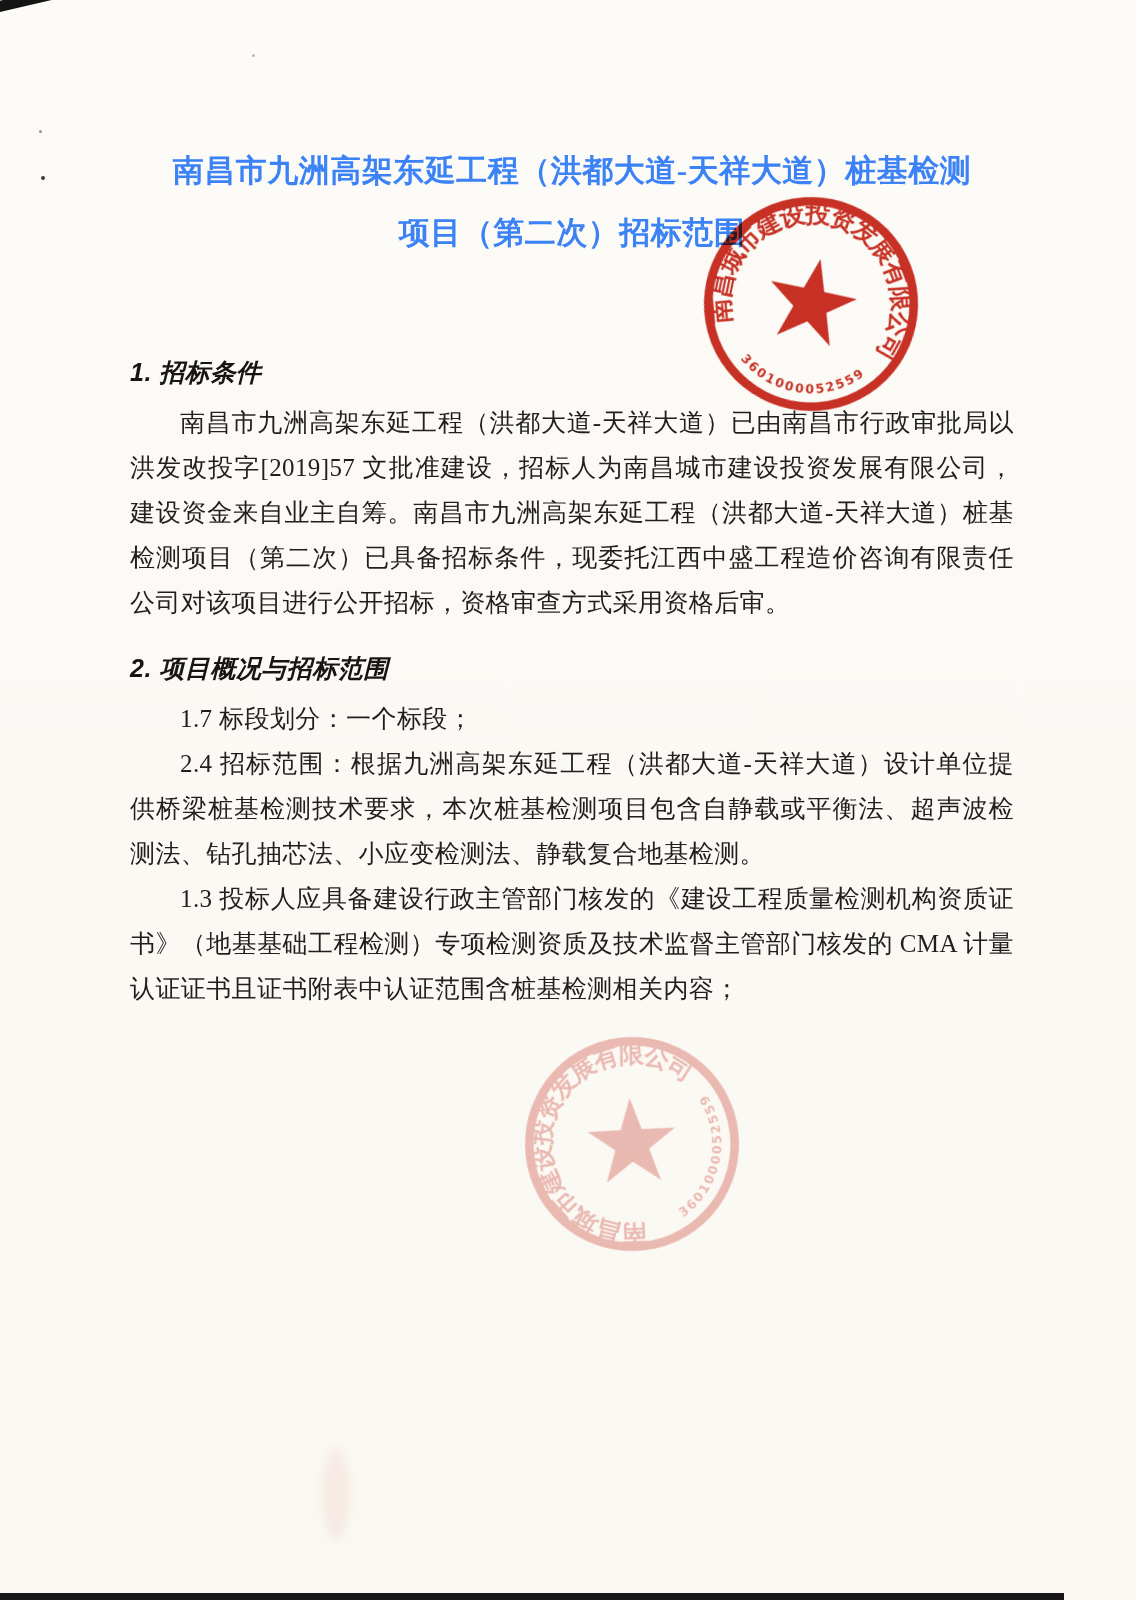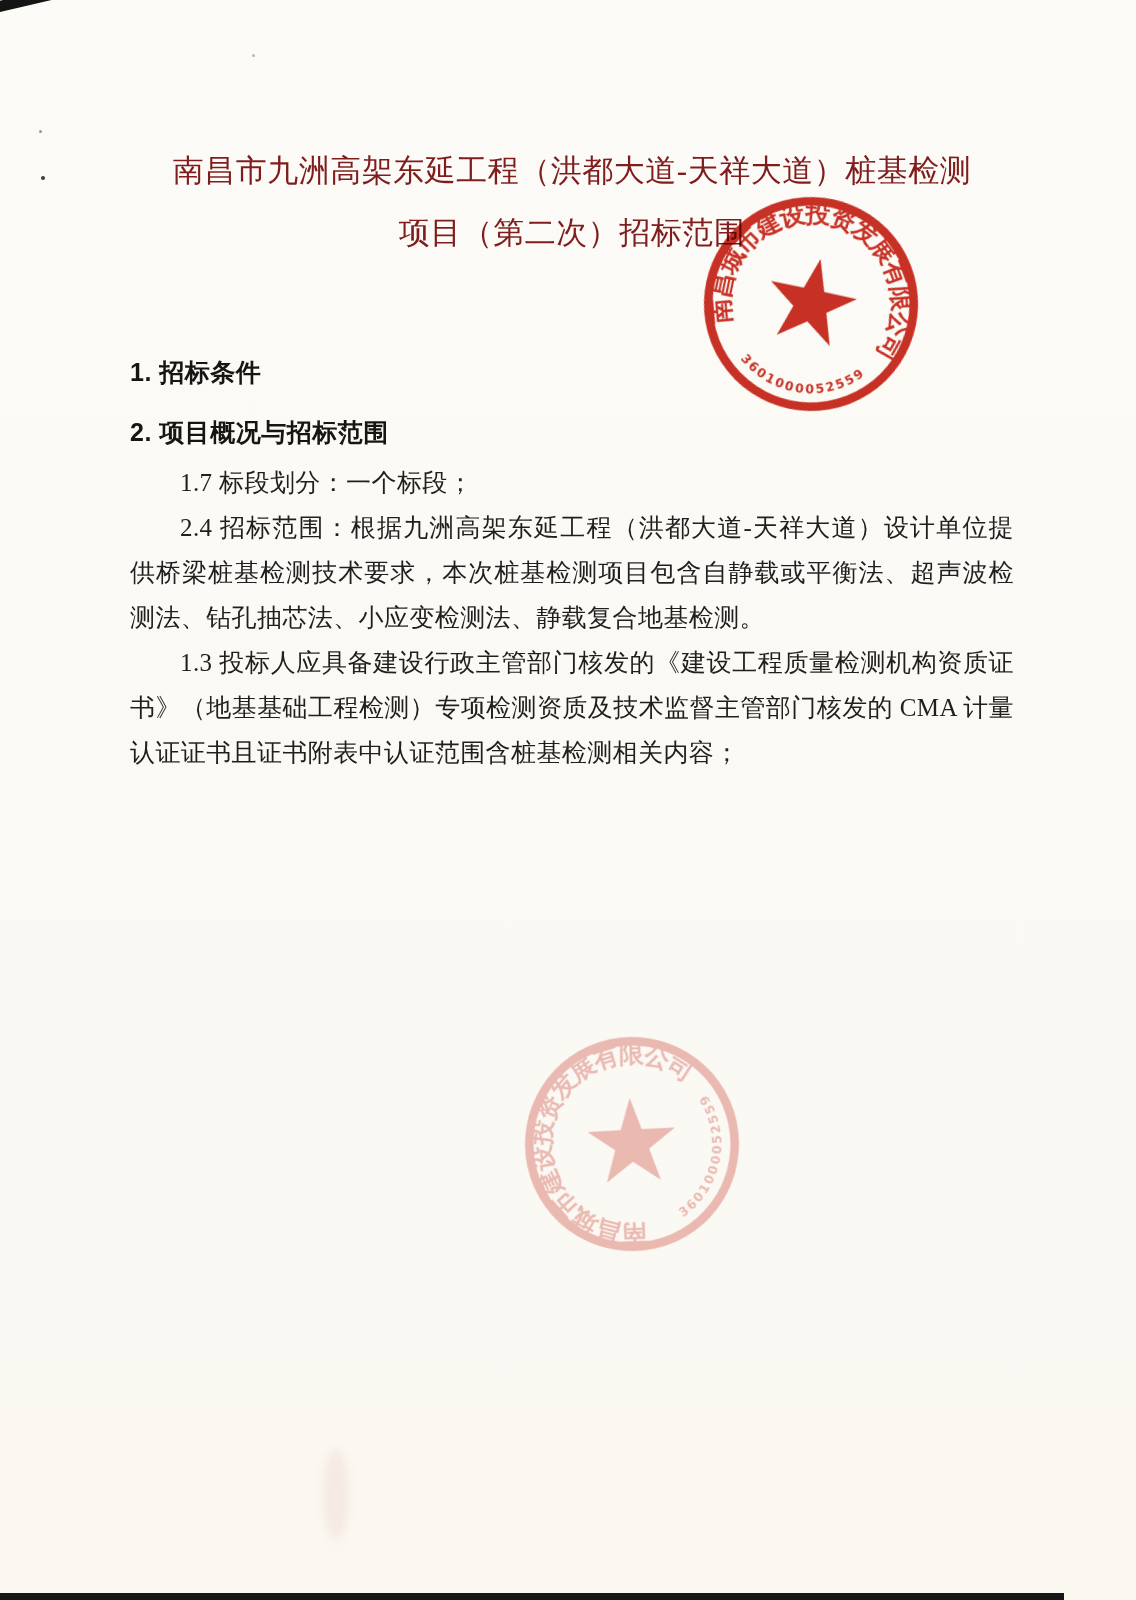--- a/index.html
+++ b/index.html
@@ -6,27 +6,27 @@
   html, body { width:1136px; height:1600px; }
   body {
     position:relative;
     background:linear-gradient(180deg,#fcfbf7 0%, #fbf9f4 55%, #faf8f1 100%);
     font-family:"Liberation Serif","DejaVu Serif",serif;
     color:#1d1c1a;
     overflow:hidden;
   }
   .doc { position:absolute; left:130px; top:140px; width:884px; }
   .title {
-    text-align:center; font-size:31px; font-weight:normal;
-    line-height:62px; letter-spacing:0.5px; color:#7f1d1d;
+    text-align:center; font-size:31px; font-weight:bold;
+    line-height:62px; letter-spacing:0.5px; color:#3b82f6;
   }
   .sec-heading {
     font-family:"Liberation Sans","DejaVu Sans",sans-serif;
     font-weight:700; font-size:25px; color:#161514;
-    margin-top:27px; margin-bottom:11px; letter-spacing:0.5px;
+    margin-top:27px; margin-bottom:11px; letter-spacing:0.5px;font-style:italic;
   }
   .sec-heading.first { margin-top:92px; }
   .para {
     font-size:25px; line-height:45px; text-align:justify;
     text-indent:2em; letter-spacing:0.4px; color:#201f1d;
   }
   
   .stamp { position:absolute; width:240px; height:240px; mix-blend-mode:multiply; pointer-events:none; }
   .stamp svg { width:100%; height:100%; filter:blur(0.4px); }
   .stamp-main { left:691px; top:184px; transform:rotate(12deg); opacity:0.95; }
@@ -66,20 +66,21 @@
 <div class="smudge"></div>
 <div class="bottom-edge"></div>
 
 <div class="doc">
   <div class="title">
     <div>南昌市九洲高架东延工程（洪都大道-天祥大道）桩基检测</div>
     <div>项目（第二次）招标范围</div>
   </div>
 
   <div class="sec-heading first">1. 招标条件</div>
+  <p class="para">南昌市九洲高架东延工程（洪都大道-天祥大道）已由南昌市行政审批局以洪发改投字[2019]57 文批准建设，招标人为南昌城市建设投资发展有限公司，建设资金来自业主自筹。南昌市九洲高架东延工程（洪都大道-天祥大道）桩基检测项目（第二次）已具备招标条件，现委托江西中盛工程造价咨询有限责任公司对该项目进行公开招标，资格审查方式采用资格后审。</p>
 
   <div class="sec-heading">2. 项目概况与招标范围</div>
   <p class="para">1.7 标段划分：一个标段；</p>
   <p class="para">2.4 招标范围：根据九洲高架东延工程（洪都大道-天祥大道）设计单位提供桥梁桩基检测技术要求，本次桩基检测项目包含自静载或平衡法、超声波检测法、钻孔抽芯法、小应变检测法、静载复合地基检测。</p>
 
   <p class="para">1.3 投标人应具备建设行政主管部门核发的《建设工程质量检测机构资质证书》（地基基础工程检测）专项检测资质及技术监督主管部门核发的 CMA 计量认证证书且证书附表中认证范围含桩基检测相关内容；</p>
 </div>
 
 <div class="stamp stamp-main">
   <svg viewBox="0 0 250 250" xmlns="http://www.w3.org/2000/svg">

